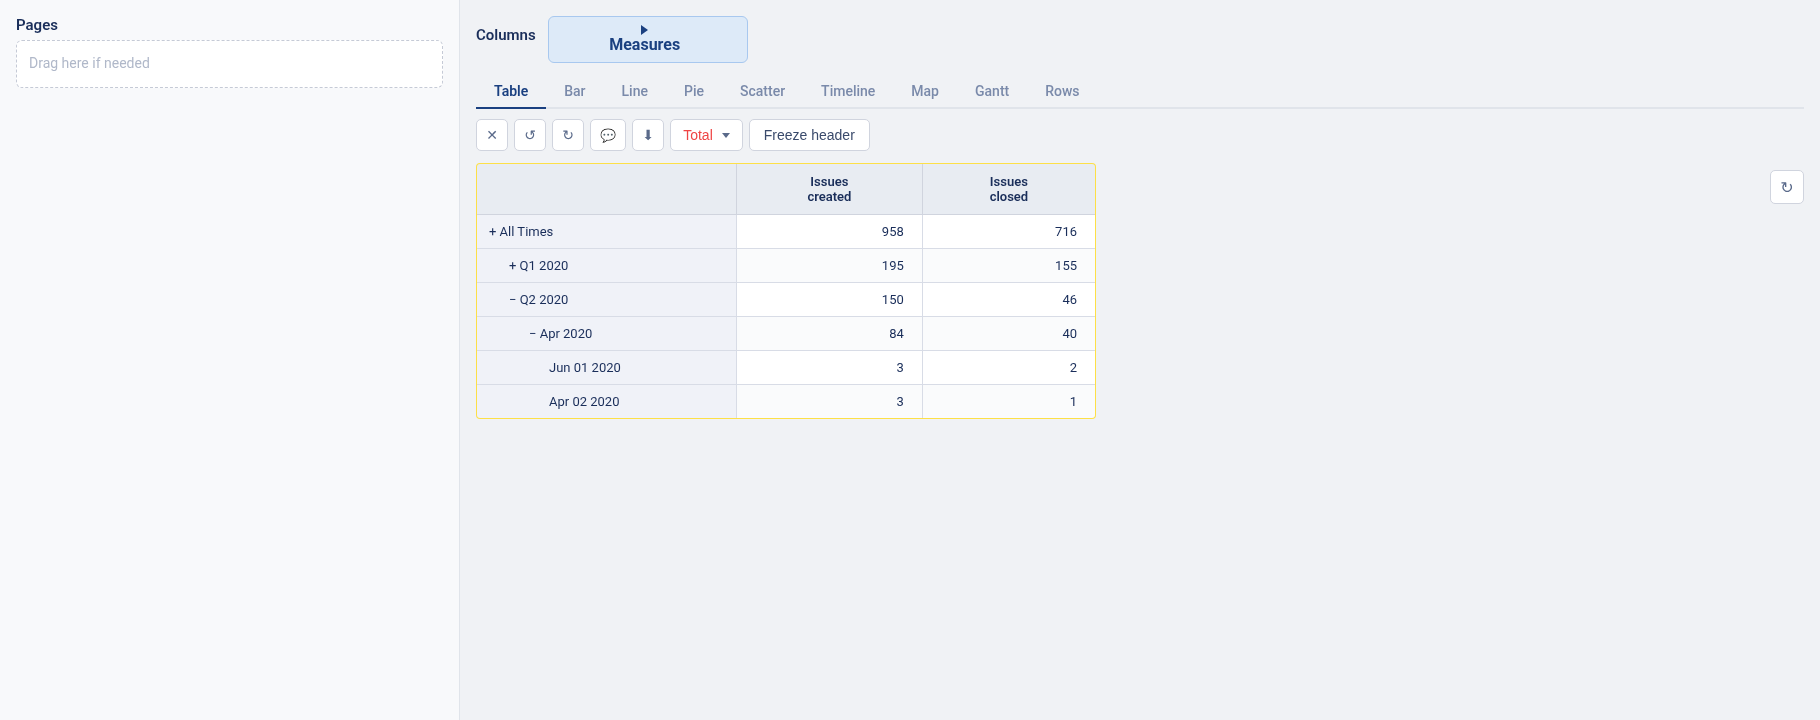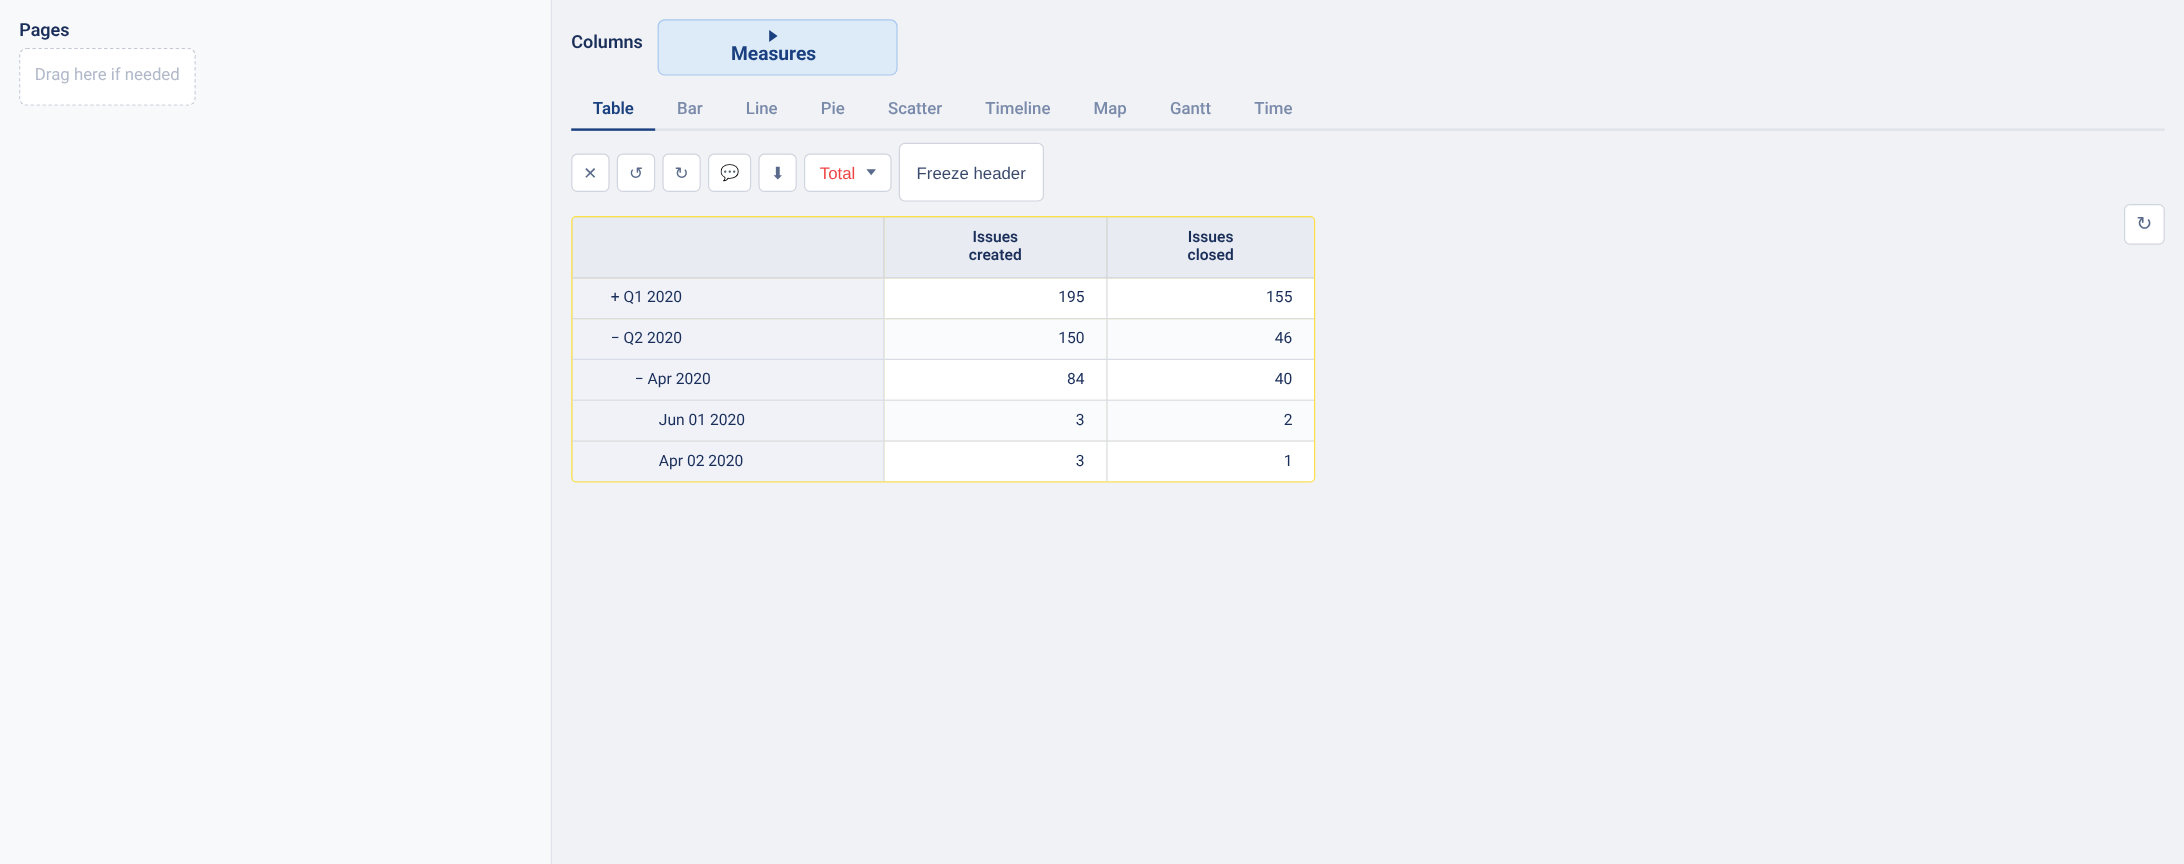--- a/index.html
+++ b/index.html
@@ -16,21 +16,21 @@
       background: #f0f2f5;
     }
     
     .left-panel {
       width: 460px;
       min-width: 460px;
       background: #f8f9fb;
       padding: 16px;
       border-right: 1px solid #e0e4ea;
       display: flex;
-      flex-direction: row;
+      flex-direction: column;
       gap: 16px;
     }
     .section-title {
       font-size: 15px;
       font-weight: 600;
       color: #1a2e5a;
       margin-bottom: 6px;
     }
     .drag-zone {
       border: 1.5px dashed #c5cad6;
@@ -183,21 +183,21 @@
       height: 32px;
     }
     .freeze-btn {
       background: #fff;
       border: 1.5px solid #d0d4de;
       border-radius: 5px;
       padding: 5px 14px;
       cursor: pointer;
       color: #3a4a6b;
       font-size: 14px;
-      height: 49px;
+      height: 32px;
     }
     .refresh-btn {
       position: absolute;
       right: 16px;
       top: 170px;
       background: #fff;
       border: 1.5px solid #d0d4de;
       border-radius: 5px;
       padding: 5px 9px;
       cursor: pointer;
@@ -298,21 +298,21 @@
 
     <div class="tabs-bar">
       <div class="tab active">Table</div>
       <div class="tab">Bar</div>
       <div class="tab">Line</div>
       <div class="tab">Pie</div>
       <div class="tab">Scatter</div>
       <div class="tab">Timeline</div>
       <div class="tab">Map</div>
       <div class="tab">Gantt</div>
-      <div class="tab">Time</div>
+      <div class="tab">Rows</div>
     </div>
 
     <div class="toolbar">
       <button class="toolbar-btn">
         <span class="icon-x"></span>
       </button>
       <button class="toolbar-btn">
         <span class="icon-undo"></span>
       </button>
       <button class="toolbar-btn">
@@ -338,20 +338,25 @@
     <div>
       <table class="data-table">
         <thead>
           <tr>
             <th class="empty-header"></th>
             <th>Issues<br>created</th>
             <th>Issues<br>closed</th>
           </tr>
         </thead>
         <tbody id="table-body">
+        <tr>
+              <td class="label-cell" style="padding-left: 12px;">+ All Times</td>
+              <td class="value-cell">958</td>
+              <td class="value-cell">716</td>
+            </tr>
             <tr>
               <td class="label-cell" style="padding-left: 32px;">+ Q1 2020</td>
               <td class="value-cell">195</td>
               <td class="value-cell">155</td>
             </tr>
             <tr>
               <td class="label-cell" style="padding-left: 32px;">− Q2 2020</td>
               <td class="value-cell">150</td>
               <td class="value-cell">46</td>
             </tr>

